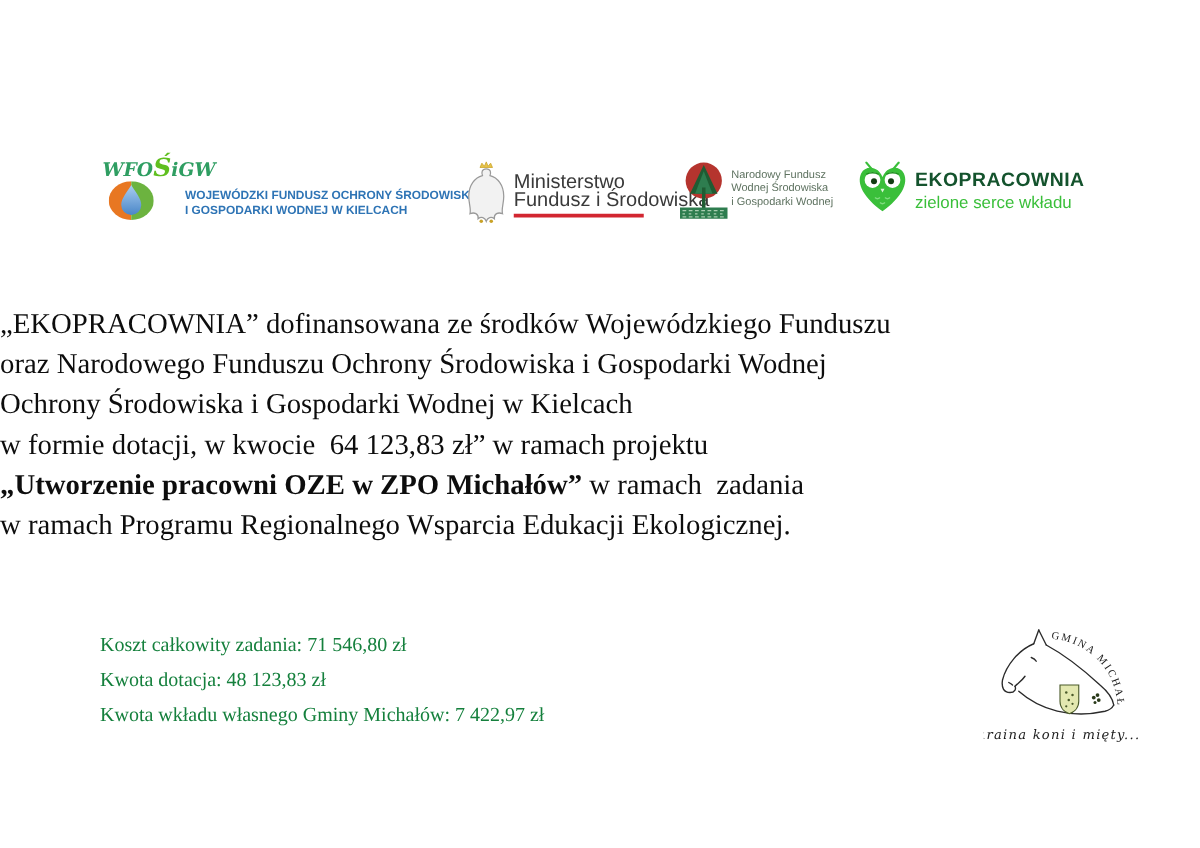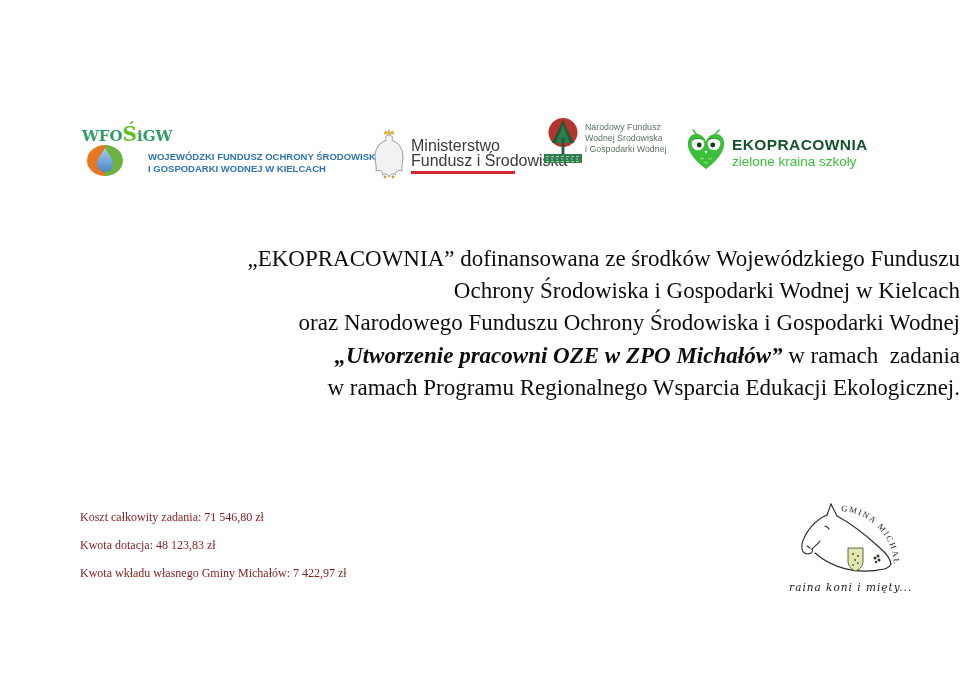--- a/index.html
+++ b/index.html
@@ -5,55 +5,55 @@
   html,body{margin:0;padding:0;background:#ffffff;}
   .page{position:relative;width:960px;height:678px;background:#ffffff;overflow:hidden;
         font-family:"Liberation Serif",serif;color:#111;}
 
   
   .logo{position:absolute;}
 
   
   .logo-wfos{left:80px;top:124px;width:290px;height:56px;}
   .wfos-script{position:absolute;left:2px;top:-2px;font-family:"DejaVu Serif",serif;
-               font-weight:bold;font-size:15px;color:#2f9e62;white-space:nowrap;}
+               font-style:italic;font-weight:bold;font-size:15px;color:#2f9e62;white-space:nowrap;}
   .wfos-script .big-s{font-size:20px;color:#5fbf1f;}
   .wfos-icon{position:absolute;left:7px;top:21px;}
   .wfos-name{position:absolute;left:68px;top:27px;font-family:"Liberation Sans",sans-serif;
              font-weight:bold;font-size:9.5px;line-height:11.5px;color:#2e74b5;white-space:nowrap;}
 
   
   .logo-min{left:372px;top:127px;width:145px;height:56px;}
   .min-eagle{position:absolute;left:0;top:0;}
   .min-name{position:absolute;left:39px;top:12px;font-family:"Liberation Sans",sans-serif;
             font-size:16px;line-height:14.5px;color:#3a3a3a;white-space:nowrap;}
   .min-line{position:absolute;left:39px;top:44px;width:104px;height:3px;background:#d22630;}
 
   
-  .logo-nfo{left:543px;top:116px;width:125px;height:52px;}
+  .logo-nfo{left:543px;top:128px;width:125px;height:52px;}
   .nfo-icon{position:absolute;left:0;top:0;}
   .nfo-name{position:absolute;left:42px;top:6px;font-family:"Liberation Sans",sans-serif;
             font-size:8.8px;line-height:11px;color:#5e7260;white-space:nowrap;}
 
   
   .logo-eko{left:684px;top:129px;width:185px;height:46px;}
   .eko-icon{position:absolute;left:0;top:0;}
   .eko-name1{position:absolute;left:48px;top:7px;font-family:"Liberation Sans",sans-serif;
              font-weight:bold;font-size:15.5px;letter-spacing:0.4px;color:#14532d;white-space:nowrap;}
   .eko-name2{position:absolute;left:48px;top:25px;font-family:"Liberation Sans",sans-serif;
              font-size:13.5px;color:#3abf3a;white-space:nowrap;}
 
   
-  .main-text{position:absolute;left:0;right:0;top:243px;text-align:right;
+  .main-text{position:absolute;left:0;right:0;top:243px;text-align:left;
              font-size:23px;line-height:32.2px;color:#0d0d0d;}
   .main-line{white-space:pre-wrap;}
-  .main-line b{font-weight:bold;font-style:italic;}
+  .main-line b{font-weight:bold;}
 
   
-  .costs{position:absolute;left:80px;top:503px;font-size:12px;line-height:28px;color:#7f1d1d;}
+  .costs{position:absolute;left:80px;top:503px;font-size:16px;line-height:28px;color:#15803d;}
   .cost-line{white-space:pre-wrap;}
 
   
   .gmina{position:absolute;left:787px;top:496px;width:126px;height:102px;}
 </style>
 </head>
 <body>
 
 <div class="page">
 
@@ -116,27 +116,28 @@
       <circle cx="14" cy="15" r="6.3" fill="#ffffff"></circle>
       <circle cx="30" cy="15" r="6.3" fill="#ffffff"></circle>
       <circle cx="15.2" cy="16" r="2.4" fill="#123c12"></circle>
       <circle cx="28.8" cy="16" r="2.4" fill="#123c12"></circle>
       <path d="M9 10.5 Q14 8 19 10.5" stroke="#1f8f1f" stroke-width="1.2" fill="none"></path>
       <path d="M25 10.5 Q30 8 35 10.5" stroke="#1f8f1f" stroke-width="1.2" fill="none"></path>
       <polygon points="20.4,22 23.6,22 22,25" fill="#d8f5d8"></polygon>
       <path d="M16 29 q2 2 4 0 M24 29 q2 2 4 0 M20 33 q2 2 4 0" stroke="#7fdc7f" stroke-width="1.1" fill="none"></path>
     </svg>
     <div class="eko-name1">EKOPRACOWNIA</div>
-    <div class="eko-name2">zielone kraina szkoły</div>
+    <div class="eko-name2">zielone serce wkładu</div>
   </div>
 
   <main class="main-text">
     <div class="main-line">„EKOPRACOWNIA” dofinansowana ze środków Wojewódzkiego Funduszu</div>
+    <div class="main-line">oraz Narodowego Funduszu Ochrony Środowiska i Gospodarki Wodnej</div>
     <div class="main-line">Ochrony Środowiska i Gospodarki Wodnej w Kielcach</div>
-    <div class="main-line">oraz Narodowego Funduszu Ochrony Środowiska i Gospodarki Wodnej</div>
+    <div class="main-line">w formie dotacji, w kwocie  64 123,83 zł” w ramach projektu</div>
     <div class="main-line"><b>„Utworzenie pracowni OZE w ZPO Michałów”</b><span> w ramach  zadania</span></div>
     <div class="main-line">w ramach Programu Regionalnego Wsparcia Edukacji Ekologicznej.</div>
   </main>
 
   <section class="costs">
     <div class="cost-line">Koszt całkowity zadania: 71 546,80 zł</div>
     <div class="cost-line">Kwota dotacja: 48 123,83 zł</div>
     <div class="cost-line">Kwota wkładu własnego Gminy Michałów: 7 422,97 zł</div>
   </section>
 

